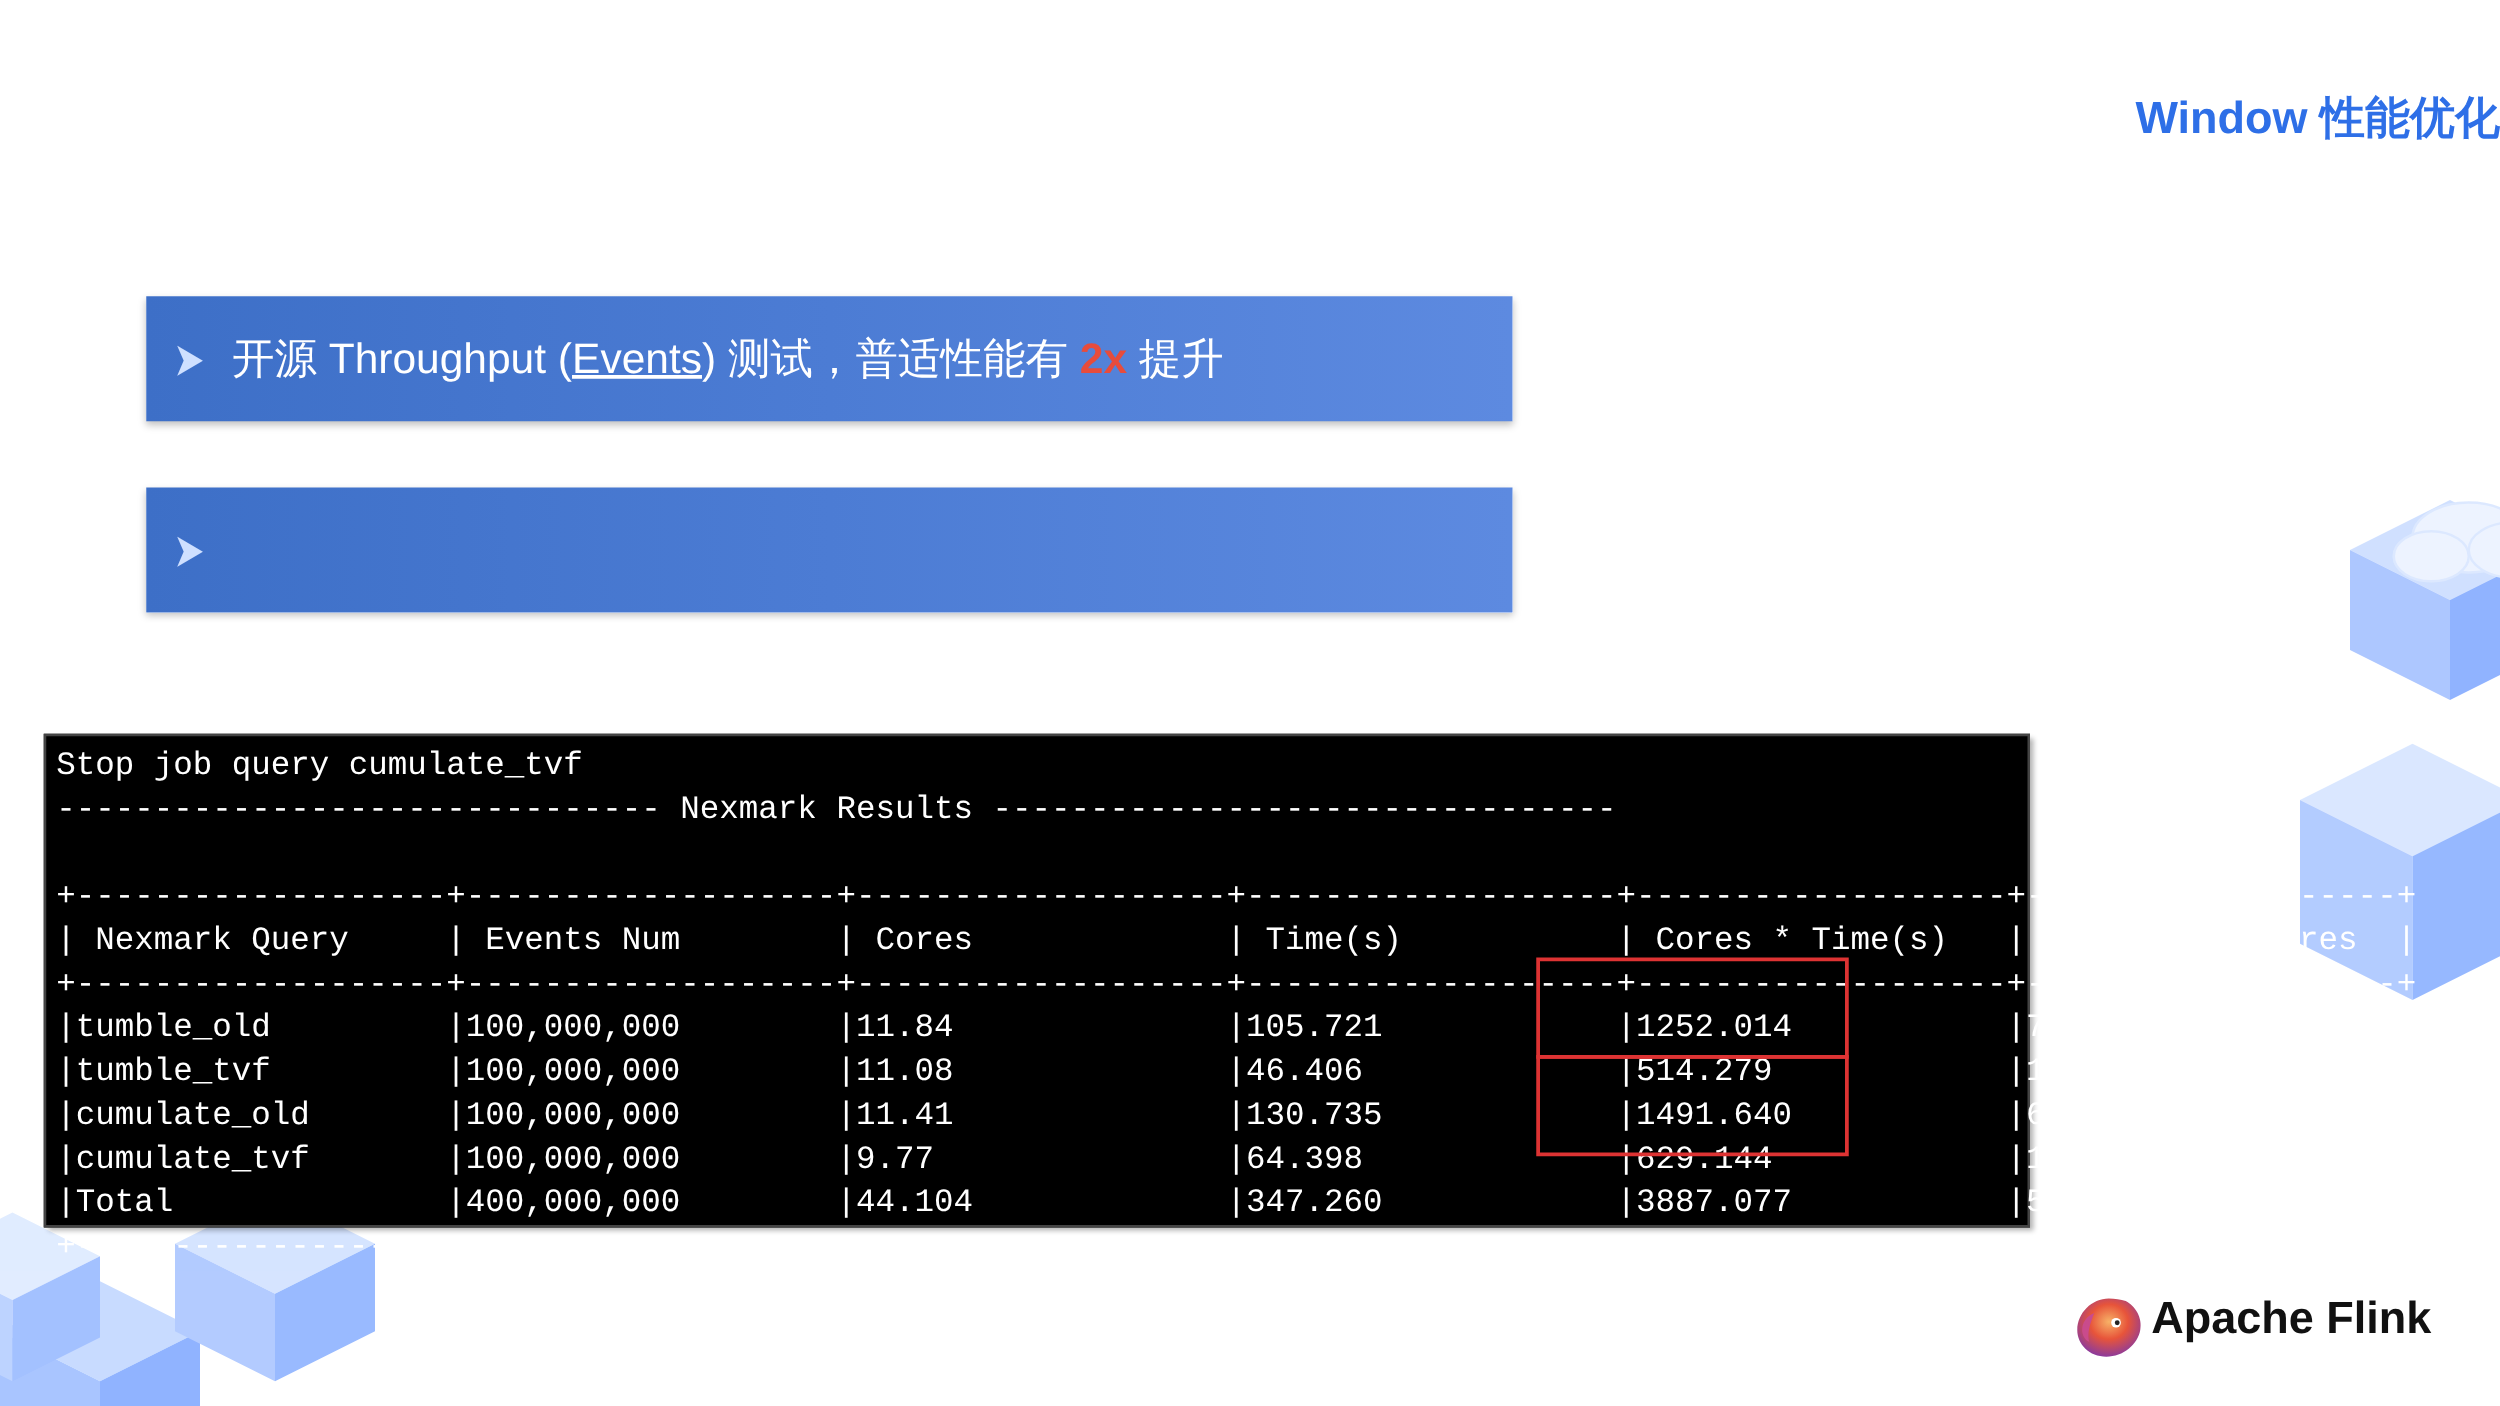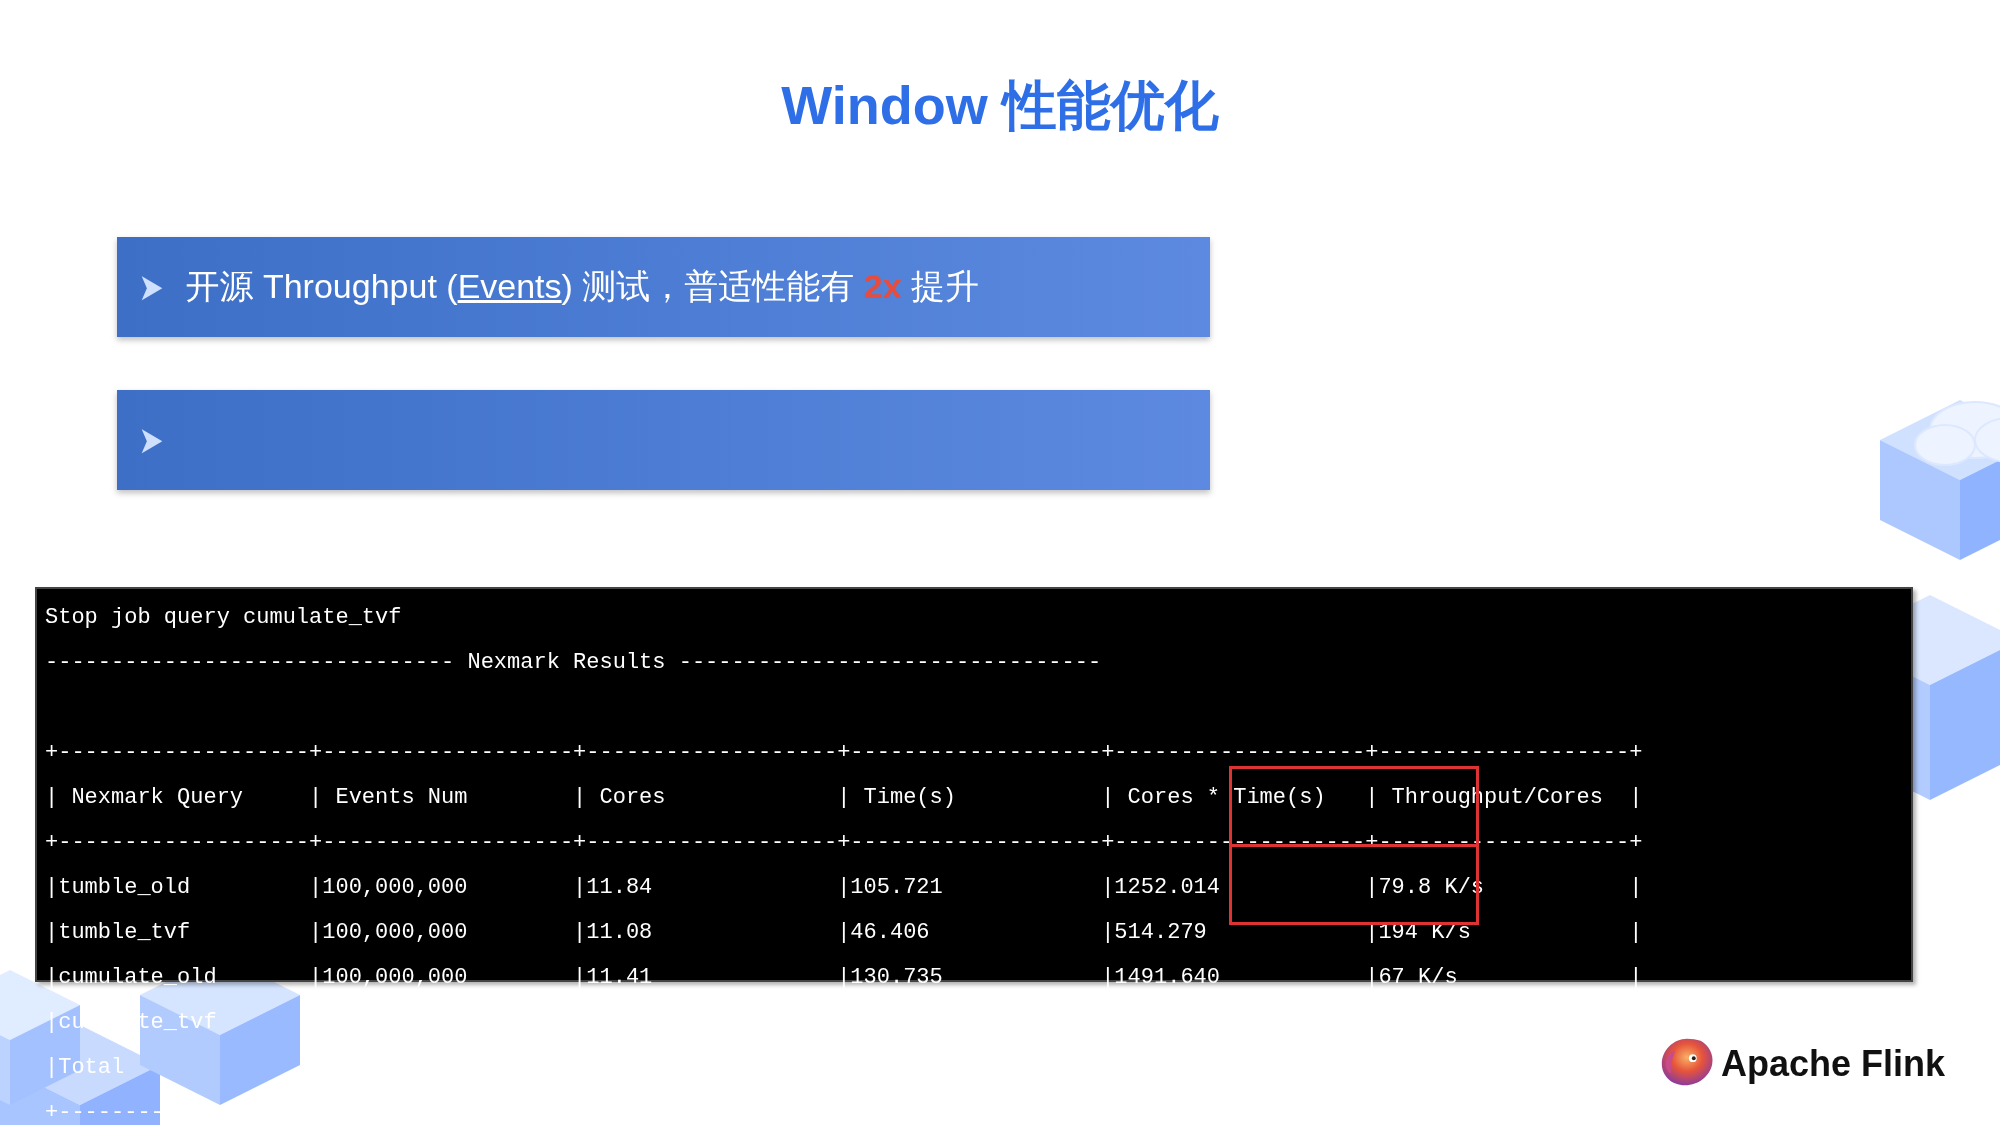--- a/index.html
+++ b/index.html
@@ -1,29 +1,29 @@
 <!DOCTYPE html>
 <html><head>
 <meta charset="utf-8">
 <style>
   html,body{margin:0;padding:0;width:2000px;height:1125px;font-family:"Microsoft YaHei","PingFang SC",Arial,sans-serif;background:#fff;overflow:hidden}
   .slide{position:relative;width:2000px;height:1125px}
-  .title{position:absolute;top:70px;left:0;right:0;text-align:center;font-size:54px;font-weight:700;color:#2e6fe7}
+  .title{position:absolute;top:70px;left:0;right:0;text-align:right;font-size:36px;font-weight:700;color:#2e6fe7}
   .bullet{position:absolute;left:117px;width:1093px;height:100px;background:linear-gradient(90deg,#3d6fc7 0%,#4c7cd4 50%,#5d8ae0 100%);box-shadow:0 3px 6px rgba(0,0,0,.25);display:flex;align-items:center;padding-left:20px;box-sizing:border-box}
   #b1{top:237px}
   #b2{top:390px}
   .chev{color:#cfe0ff;font-size:34px;margin-right:20px;font-weight:700;display:inline-block;transform:scaleX(.8)}
   .btxt{color:#fff;font-size:34px}
   .btxt .ul{text-decoration:underline}
   .btxt .red{color:#e74c3c;font-weight:700}
-  .term{position:absolute;left:35px;top:587px;width:1878px;height:395px;background:#000;border:2px solid #444;box-shadow:3px 3px 4px rgba(0,0,0,.3);color:#fff;font-family:"Courier New",monospace;font-size:22px;line-height:45px;padding:6px 8px;box-sizing:border-box;white-space:pre}
+  .term{position:absolute;left:35px;top:587px;width:1589px;height:395px;background:#000;border:2px solid #444;box-shadow:3px 3px 4px rgba(0,0,0,.3);color:#fff;font-family:"Courier New",monospace;font-size:26px;line-height:35px;padding:6px 8px;box-sizing:border-box;white-space:pre}
   .hlbox{position:absolute;border:3px solid #d33}
   #h1{left:1229px;top:766px;width:244px;height:75px}
   #h2{left:1229px;top:844px;width:244px;height:75px}
-  .logo{position:absolute;right:55px;bottom:30px;display:flex;align-items:center;gap:3px}
+  .logo{position:absolute;right:55px;bottom:30px;display:flex;gap:3px}
   .logo svg{width:62px;height:62px}
   .logo-text{font-size:36px;font-weight:800;color:#111}
   
   .deco{position:absolute;pointer-events:none}
   
   #dBL{left:-60px;bottom:-40px;width:400px;height:300px;opacity:.85}
   
   #dR{right:-60px;top:380px;width:300px;height:520px;opacity:.85}
 </style>
 </head>

